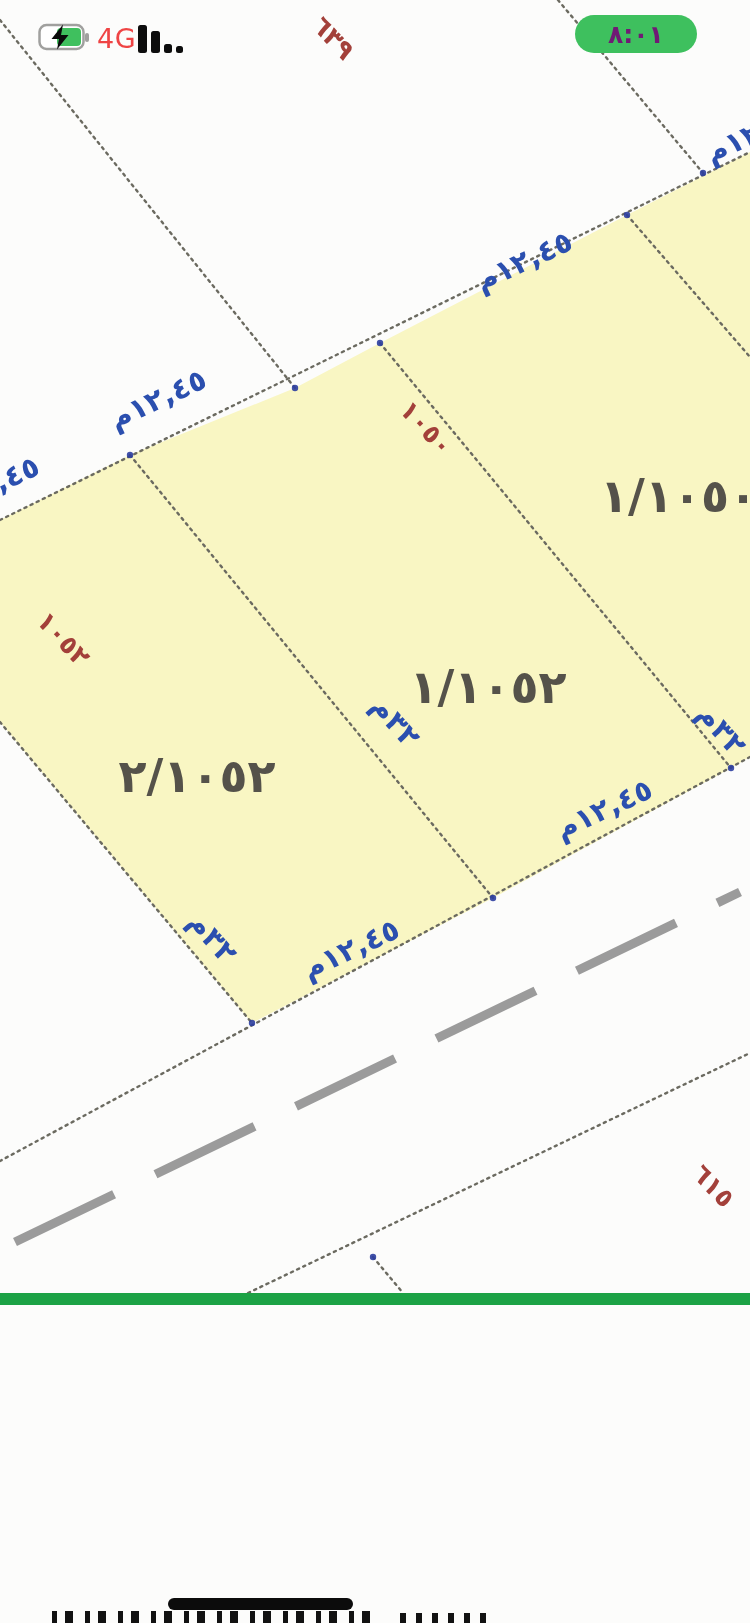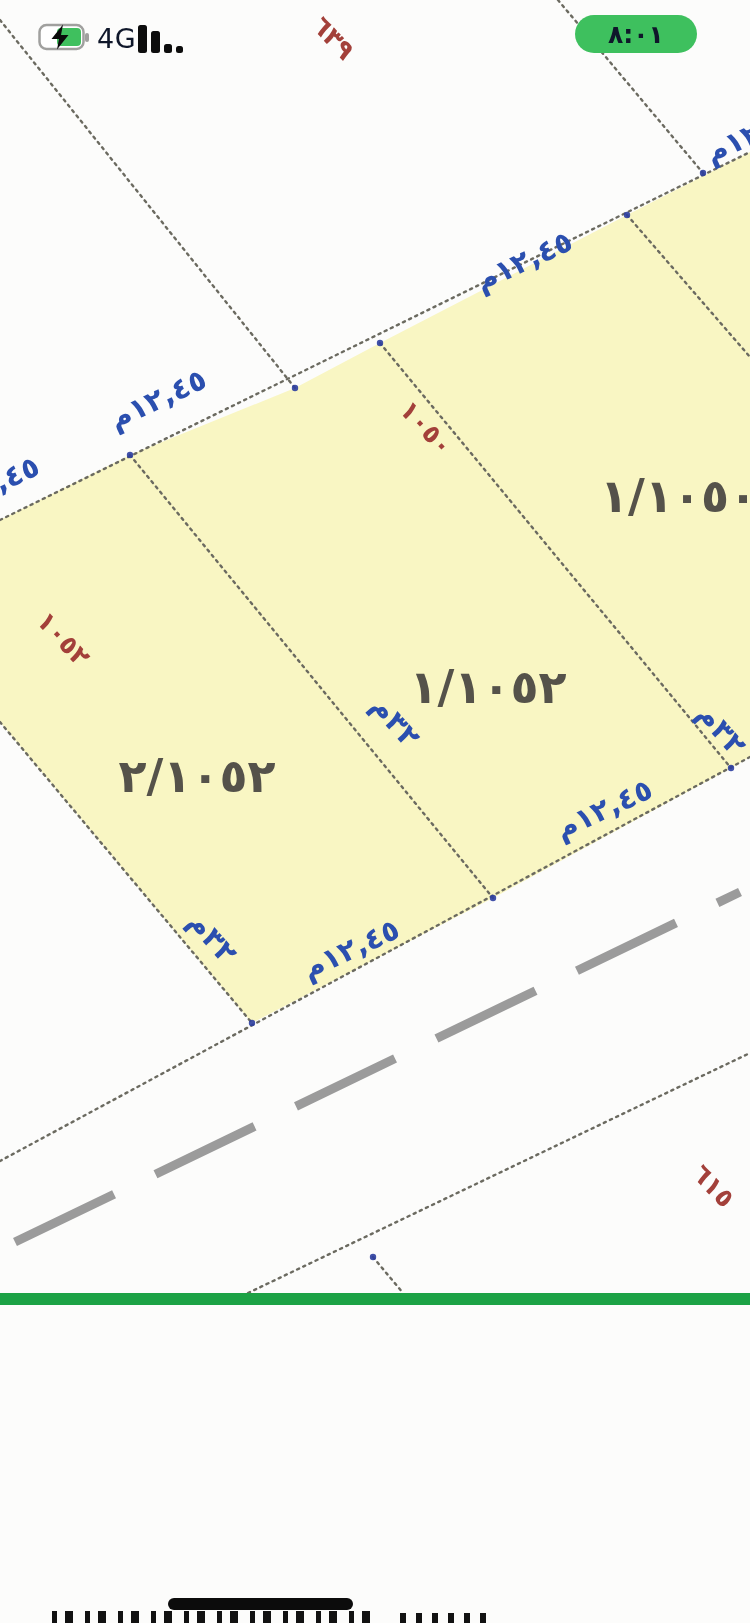--- a/index.html
+++ b/index.html
@@ -3,26 +3,26 @@
 <meta charset="utf-8">
 <style>
   html,body{margin:0;padding:0;background:#ffffff;}
   #screen{
     position:relative;width:750px;height:1623px;overflow:hidden;
     background:#fcfcfb;font-family:"DejaVu Sans",sans-serif;
   }
   
   .statusbar{position:absolute;left:0;top:0;width:750px;height:64px;z-index:5;}
   .battery{position:absolute;left:38px;top:22px;width:52px;height:30px;}
-  .network{position:absolute;left:97px;top:23px;font-size:27px;font-weight:500;color:#0f172a;letter-spacing:.5px;}
+  .network{position:absolute;left:97px;top:23px;font-size:27px;font-weight:500;color:#ef4444;letter-spacing:.5px;}
   .sigbars{position:absolute;left:138px;top:24px;width:56px;height:29px;}
   .timepill{
     position:absolute;left:575px;top:15px;width:122px;height:38px;border-radius:19px;
     background:#3ec05e;display:flex;align-items:center;justify-content:center;
-    color:#0f172a;font-size:25px;font-weight:600;letter-spacing:1px;z-index:6;
+    color:#701a75;font-size:25px;font-weight:600;letter-spacing:1px;z-index:6;
   }
   
   .plan{position:absolute;left:0;top:0;width:750px;height:1623px;z-index:1;}
   .plan svg{display:block;}
   .dimtext{font-size:29px;font-weight:700;fill:#2b4faf;letter-spacing:1px;}
   .redtext{font-size:26px;font-weight:700;fill:#a3403a;letter-spacing:1px;}
   .plottext{font-size:46px;font-weight:700;fill:#55524a;}
   
   .greenline{position:absolute;left:0;top:1293px;width:750px;height:12px;background:#1ca245;z-index:3;}
   

